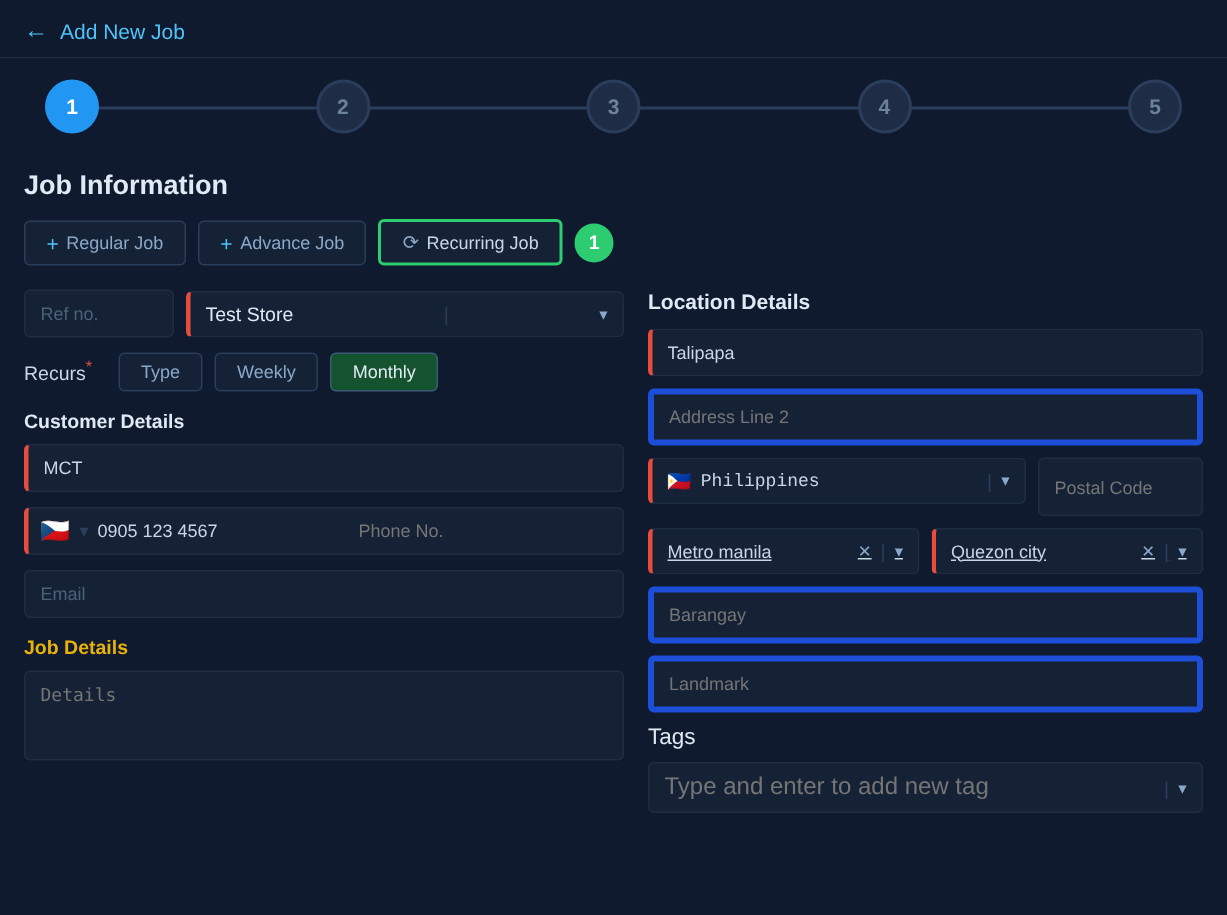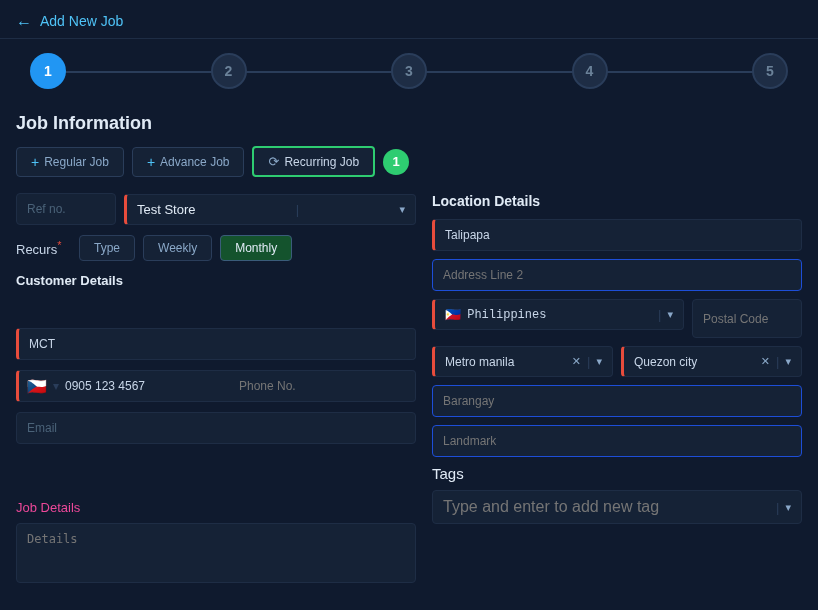--- a/index.html
+++ b/index.html
@@ -308,21 +308,21 @@
       border-radius: 4px;
       padding: 8px 10px;
       color: #c8d6e8;
       font-size: 12px;
       width: 100%;
       margin-bottom: 8px;
     }
 
     .loc-field-plain {
       background-color: #152236;
-      border: 1px solid #1d4ed8;
+      border: 4px solid #1d4ed8;
       border-radius: 4px;
       padding: 8px 10px;
       color: #4a6278;
       font-size: 12px;
       width: 100%;
       margin-bottom: 8px;
     }
 
     
     .country-row {
@@ -354,20 +354,21 @@
       font-size: 12px;
       width: 110px;
       flex-shrink: 0;
     }
 
     
     .city-row {
       display: flex;
       gap: 8px;
       margin-bottom: 8px;
+      text-decoration: underline;
     }
     .city-select {
       display: flex;
       align-items: center;
       background-color: #152236;
       border: 1px solid #1e2d45;
       border-left: 3px solid #e74c3c;
       border-radius: 4px;
       padding: 7px 10px;
       flex: 1;
@@ -421,24 +422,23 @@
       flex: 1;
       color: #4a6278;
       font-size: 16px;
       background: transparent;
       border: none;
       outline: none;
     }
 
     .job-details-title {
       font-size: 13px;
-      font-weight: 400;
-      color: #ec4899;
-      margin-bottom: 8px;
-      margin-top: 44px;
+      font-weight: 700;
+      color: #eab308;
+      margin-bottom: 8px;
     }
   </style>
 </head>
 <body>
 
 <div class="header">
   <span class="back-arrow">←</span>
   <span class="header-title">Add New Job</span>
 </div>
 
@@ -489,21 +489,21 @@
       
       <div class="recurs-row">
         <span class="recurs-label">Recurs<sup>*</sup></span>
         <button class="recurs-btn">Type</button>
         <button class="recurs-btn">Weekly</button>
         <button class="recurs-btn active">Monthly</button>
       </div>
 
       
       <div class="sub-section">Customer Details</div>
-      <input class="mct-input" type="text" value="MCT" style="margin-bottom: 10px; margin-top: 32px;">
+      <input class="mct-input" type="text" value="MCT" style="margin-bottom: 10px;">
 
       
       <div class="phone-row">
         <span class="flag">🇨🇿</span>
         <span class="phone-divider">▾</span>
         <input class="phone-num" type="text" value="0905 123 4567" style="">
         <input class="phone-placeholder" type="text" placeholder="Phone No." style="">
       </div>
 
       <input class="field" type="email" style="margin-bottom: 12px;" placeholder="Email">

